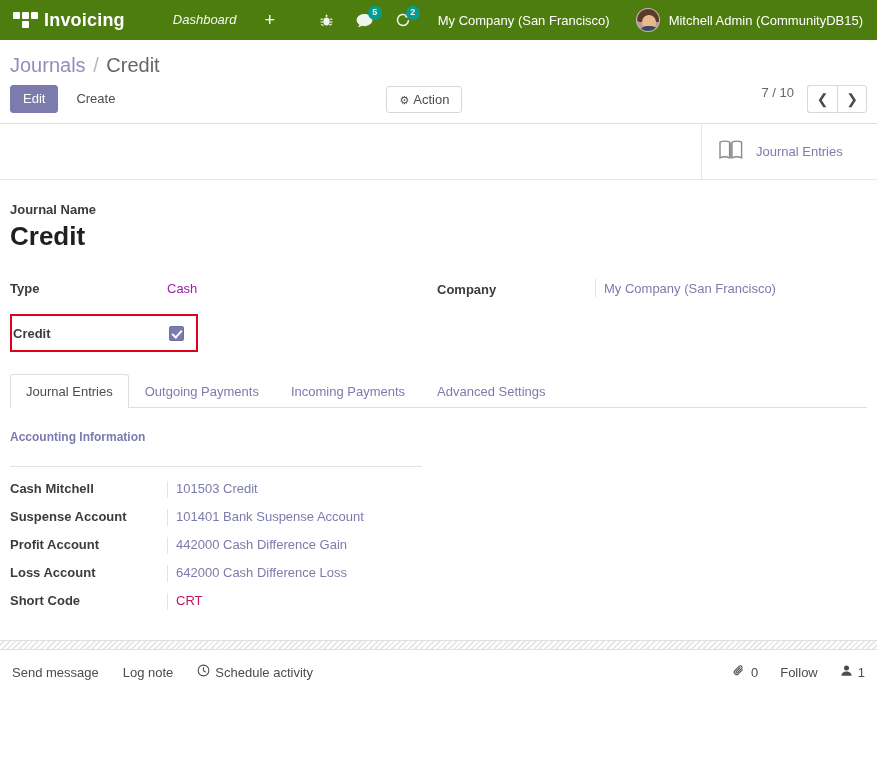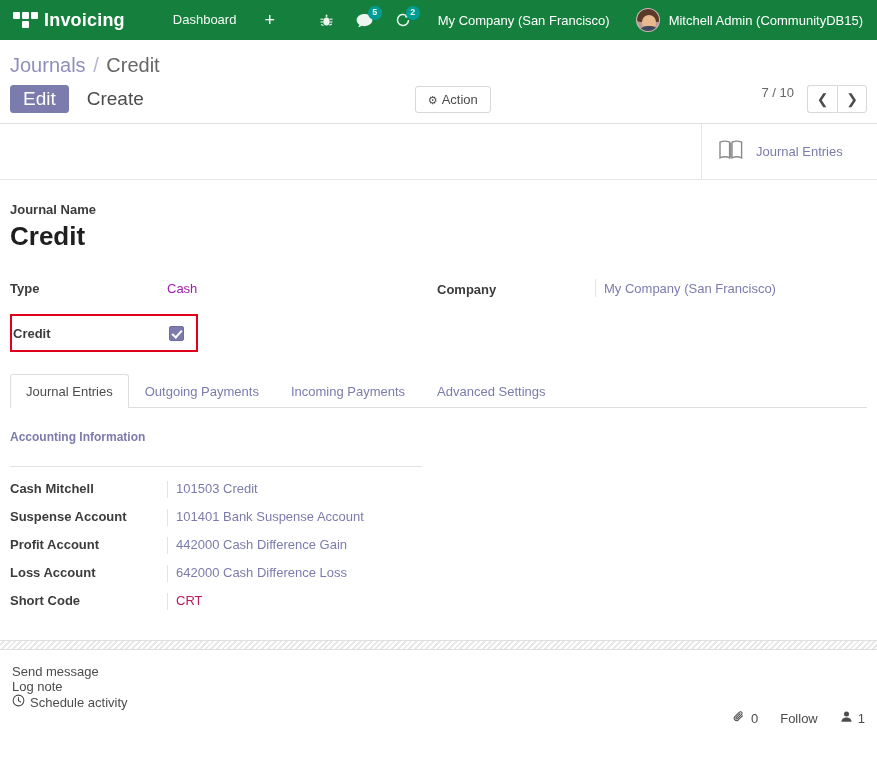--- a/index.html
+++ b/index.html
@@ -9,21 +9,21 @@
     font-family: "Liberation Sans", sans-serif;
     font-size: 13px;
     color: #4c4c4c;
     background: #ffffff;
     overflow: hidden;
   }
 
   
   .topbar {
     height: 40px;
-    background: #15803d;
+    background: #4d7c0f;
     color: #ffffff;
     display: flex;
     align-items: center;
     padding: 0 8px 0 6px;
     position: relative;
   }
   .apps-icon {
     width: 26px; height: 26px;
     display: flex; flex-wrap: wrap;
     align-content: center; justify-content: center;
@@ -41,20 +41,21 @@
     margin-right: 34px;
     letter-spacing: 0.2px;
   }
   .menu-item {
     color: #ffffff;
     font-size: 13px;
     padding: 0 14px;
     line-height: 40px;
     cursor: pointer;
     opacity: 0.95;
+    font-style: italic;
   }
   .plus-btn {
     color: #ffffff;
     font-size: 18px;
     padding: 0 14px;
     line-height: 40px;
     cursor: pointer;
   }
   .topbar-right {
     margin-left: auto;
@@ -125,21 +126,21 @@
 
   
   .control-panel {
     display: flex;
     align-items: center;
     padding: 4px 10px 10px 10px;
     position: relative;
     background: #ffffff;
   }
   .btn {
-    font-size: 19px;
+    font-size: 13px;
     padding: 5px 12px;
     border-radius: 3px;
     cursor: pointer;
     border: 1px solid transparent;
     line-height: 16px;
     background: #ffffff;
   }
   .btn-primary {
     background: #7c7bad;
     border-color: #7c7bad;
@@ -352,24 +353,23 @@
   .chatter-sep {
     height: 10px;
     margin-top: 30px;
     background:
       repeating-linear-gradient(135deg, #ffffff 0px, #ffffff 2px, #e9e9e9 2px, #e9e9e9 4px);
     border-top: 1px solid #e0e0e0;
     border-bottom: 1px solid #e0e0e0;
   }
   .chatter {
     display: flex;
-    align-items: flex-start;
+    align-items: center;
     padding: 14px 12px;
     background: #ffffff;
-    flex-direction: column;
   }
   .chatter-btn {
     color: #4c4c4c;
     font-size: 13px;
     margin-right: 24px;
     cursor: pointer;
   }
   .chatter-btn.has-icon { display: inline-flex; align-items: center; gap: 5px; }
   .chatter-right {
     margin-left: auto;

